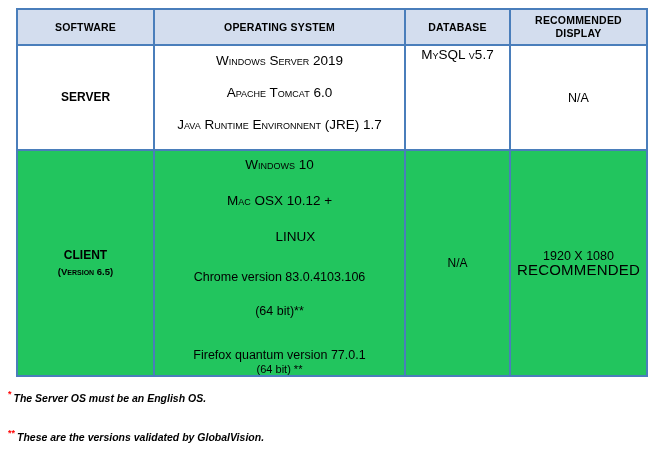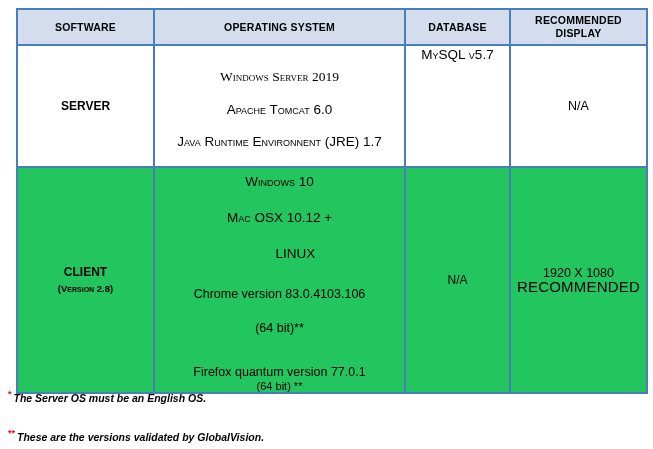--- a/index.html
+++ b/index.html
@@ -87,21 +87,21 @@
 
   
   .smallcaps {
     font-variant: small-caps;
     font-size: 13.5px;
   }
 
   .os-line { margin: 0; padding: 0; }
 
   
-  .server-os .os-line:nth-child(1) { margin-top: 23px; font-family: Liberation Serif, serif; }
+  .server-os .os-line:nth-child(1) { margin-top: 7px; }
   .server-os .os-line { margin-bottom: 17px; }
 
   
   .client-os .l1 { margin-top: 6px; }
   .client-os .l2 { margin-top: 21px; }
   .client-os .l3 { margin-top: 21px; padding-left: 32px; }
   .client-os .l4 { margin-top: 26px; font-size: 12.5px; }
   .client-os .l5 { margin-top: 20px; font-size: 12.5px; }
   .client-os .l6 { margin-top: 30px; font-size: 12.5px; }
   .client-os .l7 { margin-top: 1px; font-size: 11px; }
@@ -186,21 +186,21 @@
         <td class="cell-mid">
           <div class="disp-block">
             <div class="disp-main">N/A</div>
           </div>
         </td>
       </tr>
 
       <tr class="row-client">
         <td class="cell-label" style="height:214px;">
           <span>CLIENT</span>
-          <span class="sub smallcaps">(Version 2.8)</span>
+          <span class="sub smallcaps">(Version 6.5)</span>
         </td>
         <td class="cell-os">
           <div class="client-os">
             <div class="os-line l1 smallcaps">Windows 10</div>
             <div class="os-line l2 smallcaps">Mac OSX 10.12 +</div>
             <div class="os-line l3 smallcaps">LINUX</div>
             <div class="os-line l4">Chrome version 83.0.4103.106</div>
             <div class="os-line l5">(64 bit)**</div>
             <div class="os-line l6">Firefox quantum version  77.0.1</div>
             <div class="os-line l7">(64 bit) **</div>

